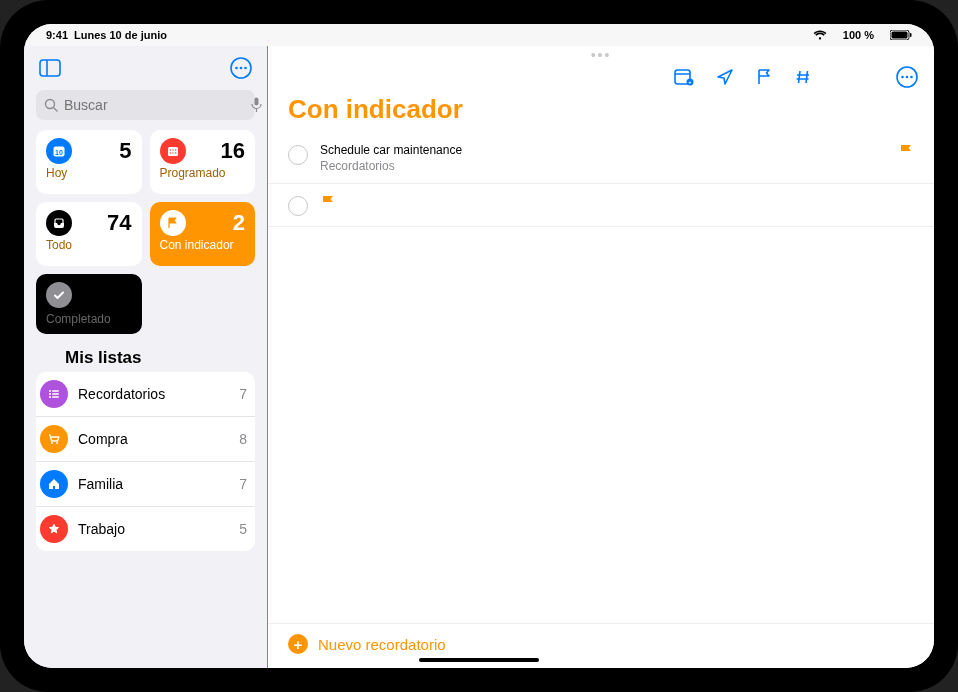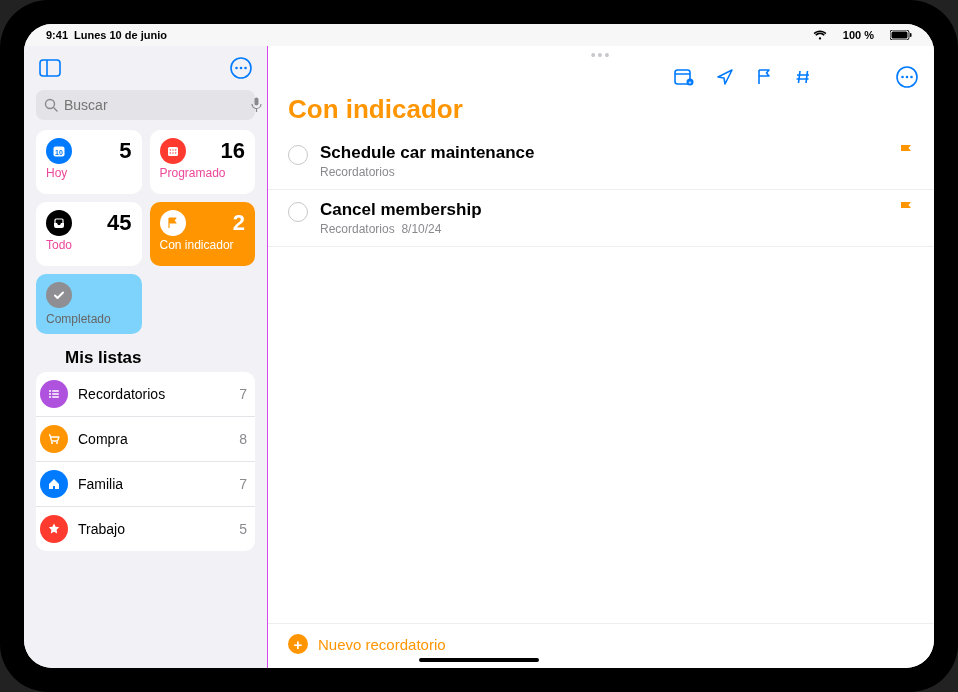--- a/index.html
+++ b/index.html
@@ -106,25 +106,25 @@
 }
 .smart-card.active { background: #ff9500; color: #fff; }
 .smart-card .row1 { display: flex; justify-content: space-between; align-items: center; }
 .smart-card .icon-circle {
   width: 26px; height: 26px; border-radius: 50%;
   display: flex; align-items: center; justify-content: center;
   color: #fff;
 }
 .smart-card.active .icon-circle { background: #fff; color: #ff9500; }
 .smart-card .count { font-size: 22px; font-weight: 700; }
-.smart-card .label { font-size: 12px; color: #ec4899; font-weight: 500; }
+.smart-card .label { font-size: 12px; color: #a16207; font-weight: 500; }
 .smart-card.active .label { color: #fff; }
 .completed-card {
   margin: 8px 12px 0 12px;
-  background: #7dd3fc;
+  background: #000000;
   border-radius: 10px;
   padding: 8px 10px;
   cursor: pointer;
   width: calc(50% - 16px);
 }
 .completed-card .icon-circle {
   width: 26px; height: 26px; border-radius: 50%;
   background: #8e8e93;
   display: flex; align-items: center; justify-content: center;
   color: #fff;
@@ -211,21 +211,21 @@
   padding: 10px 20px;
   border-bottom: 1px solid #eee;
 }
 .reminder .check {
   width: 20px; height: 20px; border-radius: 50%; border: 1.5px solid #c8c8cc;
   margin-top: 2px;
   cursor: pointer;
   flex-shrink: 0;
 }
 .reminder .body { flex: 1; }
-.reminder .title { font-size: 17px; font-weight: bold; }
+.reminder .title { font-size: 12px; }
 .reminder .sub { font-size: 12px; color: #8a8a8e; margin-top: 2px; }
 .reminder .flag { color: #ff9500; cursor: pointer; }
 .main-footer {
   display: flex;
   align-items: center;
   gap: 10px;
   padding: 10px 20px 14px 20px;
   color: #ff9500;
   font-size: 15px;
   cursor: pointer;
@@ -344,21 +344,21 @@
           </div>
 
           <div class="smart-card">
             <div class="row1">
               <div class="icon-circle" style="background:#000">
                 <svg width="14" height="14" viewBox="0 0 14 14">
                     <path d="M2 7h3l1 2h2l1-2h3v3a2 2 0 0 1-2 2H4a2 2 0 0 1-2-2z" fill="#fff"></path>
                     <path d="M3 7V4a1 1 0 0 1 1-1h6a1 1 0 0 1 1 1v3" fill="none" stroke="#fff" stroke-width="1.2"></path>
                   </svg>
               </div>
-              <span class="count">45</span>
+              <span class="count">74</span>
             </div>
             <span class="label">Todo</span>
           </div>
 
           <div class="smart-card active">
             <div class="row1">
               <div class="icon-circle">
                 <svg width="14" height="14" viewBox="0 0 14 14">
                     <path d="M3 2v10M3 2h7l-2 2.5L10 7H3" fill="currentColor" stroke="currentColor" stroke-width="1.2" stroke-linejoin="round"></path>
                   </svg>
@@ -482,27 +482,20 @@
               </div>
             </div>
             <div class="flag">
               <svg width="16" height="18" viewBox="0 0 16 18">
                   <path d="M3 2v14M3 2h10l-2.5 3L13 8H3" fill="currentColor"></path>
                 </svg>
             </div>
           </div>
           <div class="reminder">
             <div class="check"></div>
-            <div class="body">
-              <div class="title">Cancel membership</div>
-              <div class="sub">
-                <span>Recordatorios</span>
-                &nbsp;<span>8/10/24</span>
-              </div>
-            </div>
             <div class="flag">
               <svg width="16" height="18" viewBox="0 0 16 18">
                   <path d="M3 2v14M3 2h10l-2.5 3L13 8H3" fill="currentColor"></path>
                 </svg>
             </div>
           </div>
         </div>
 
         <div class="main-footer">
           <div class="plus">+</div>

